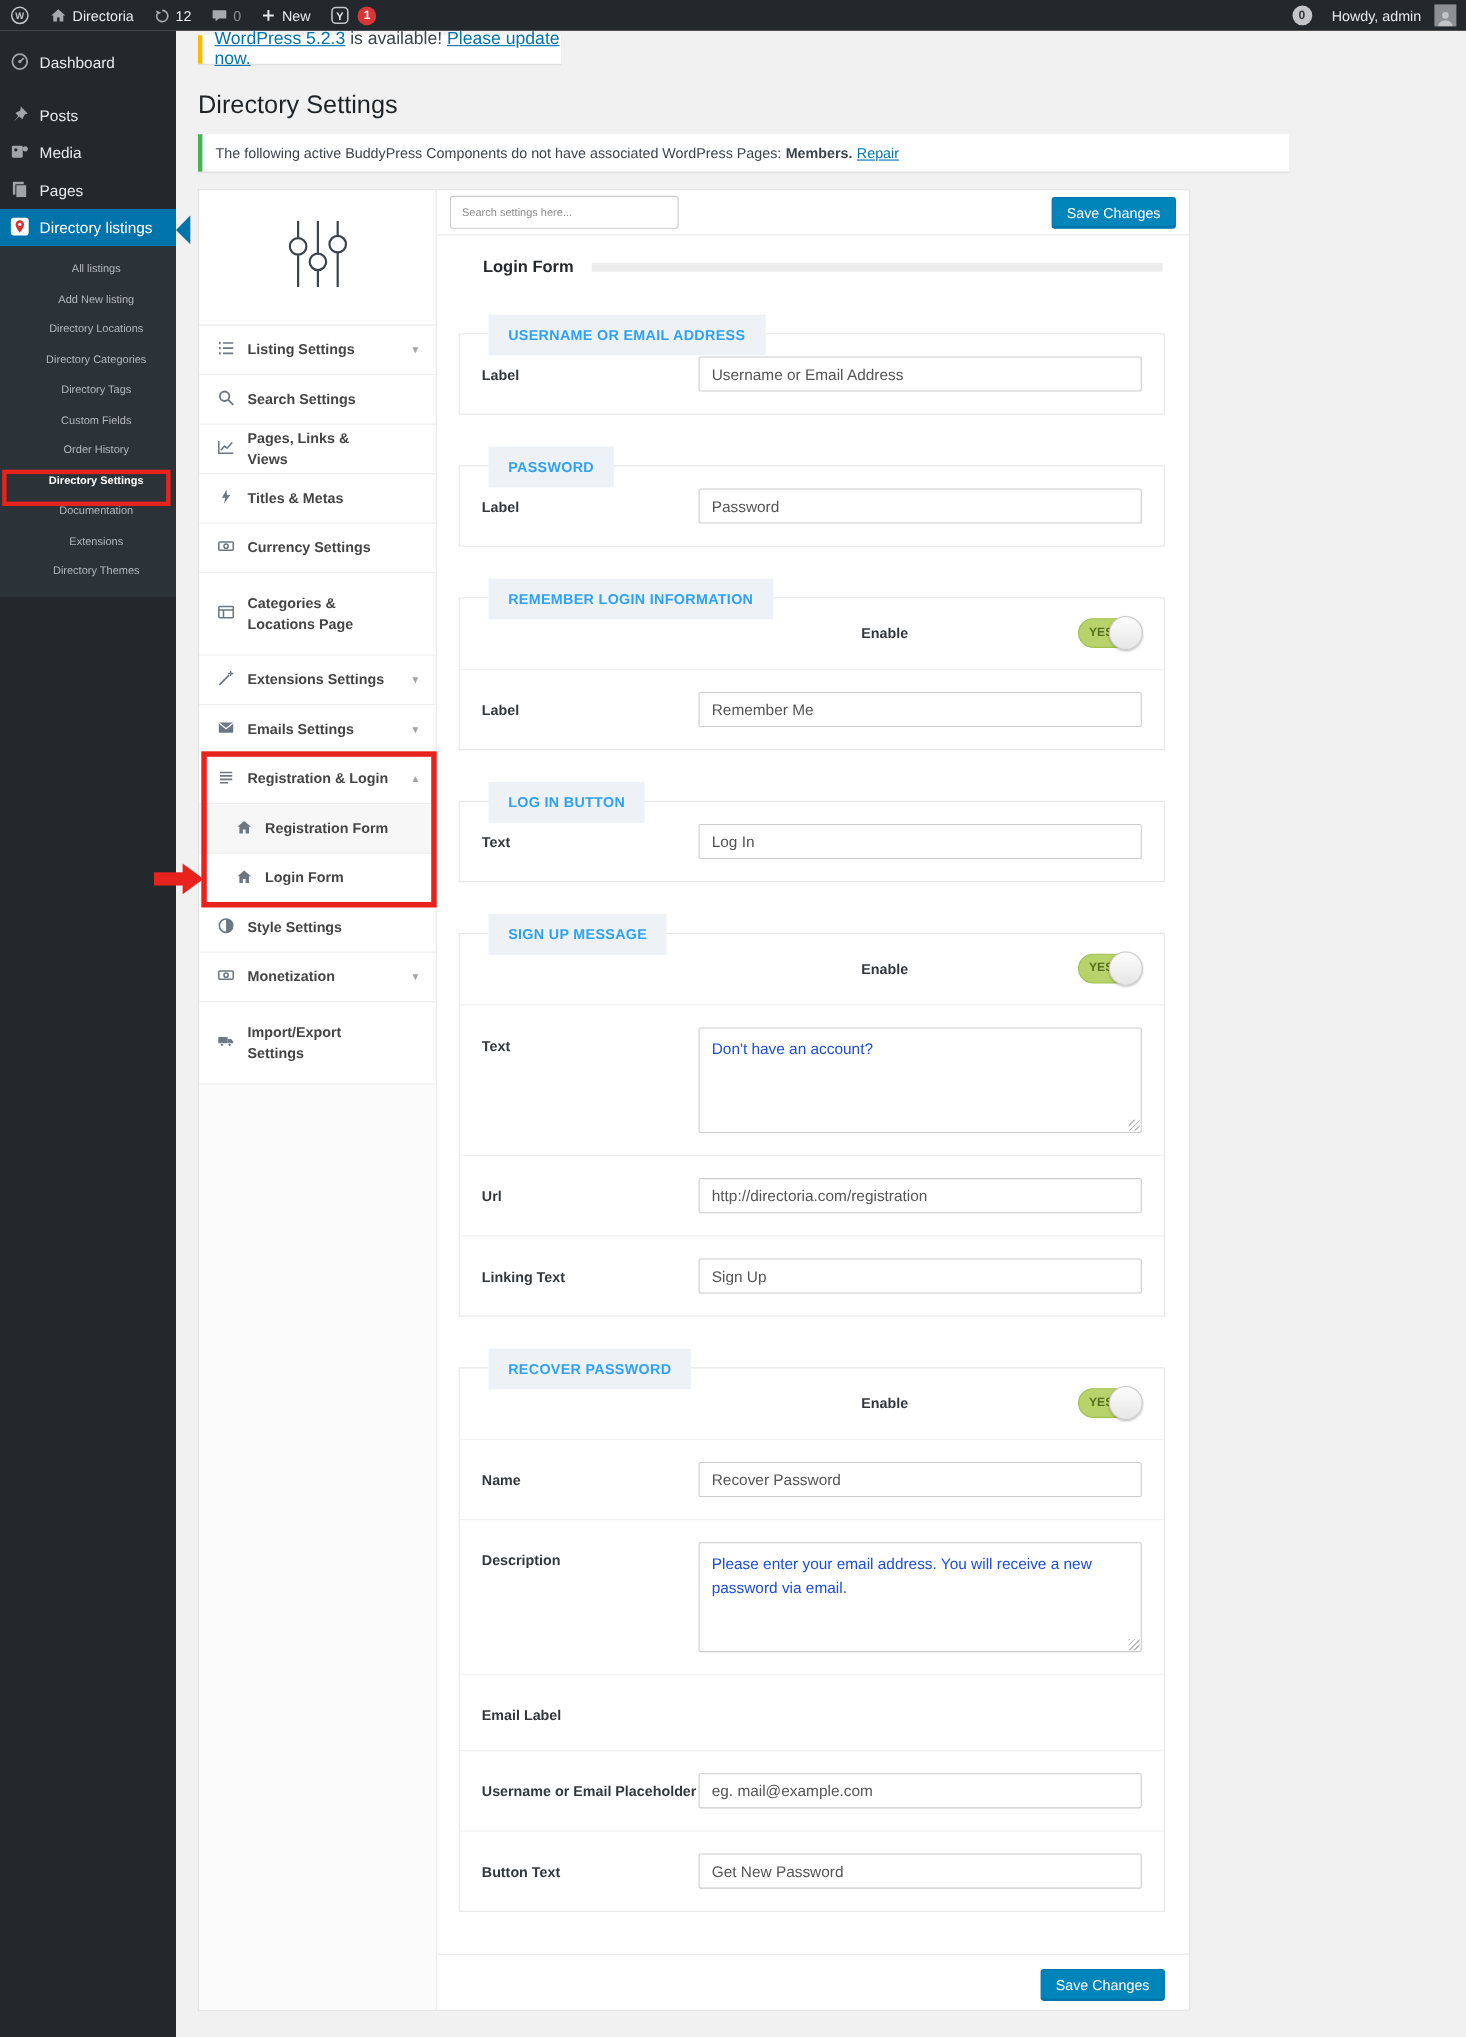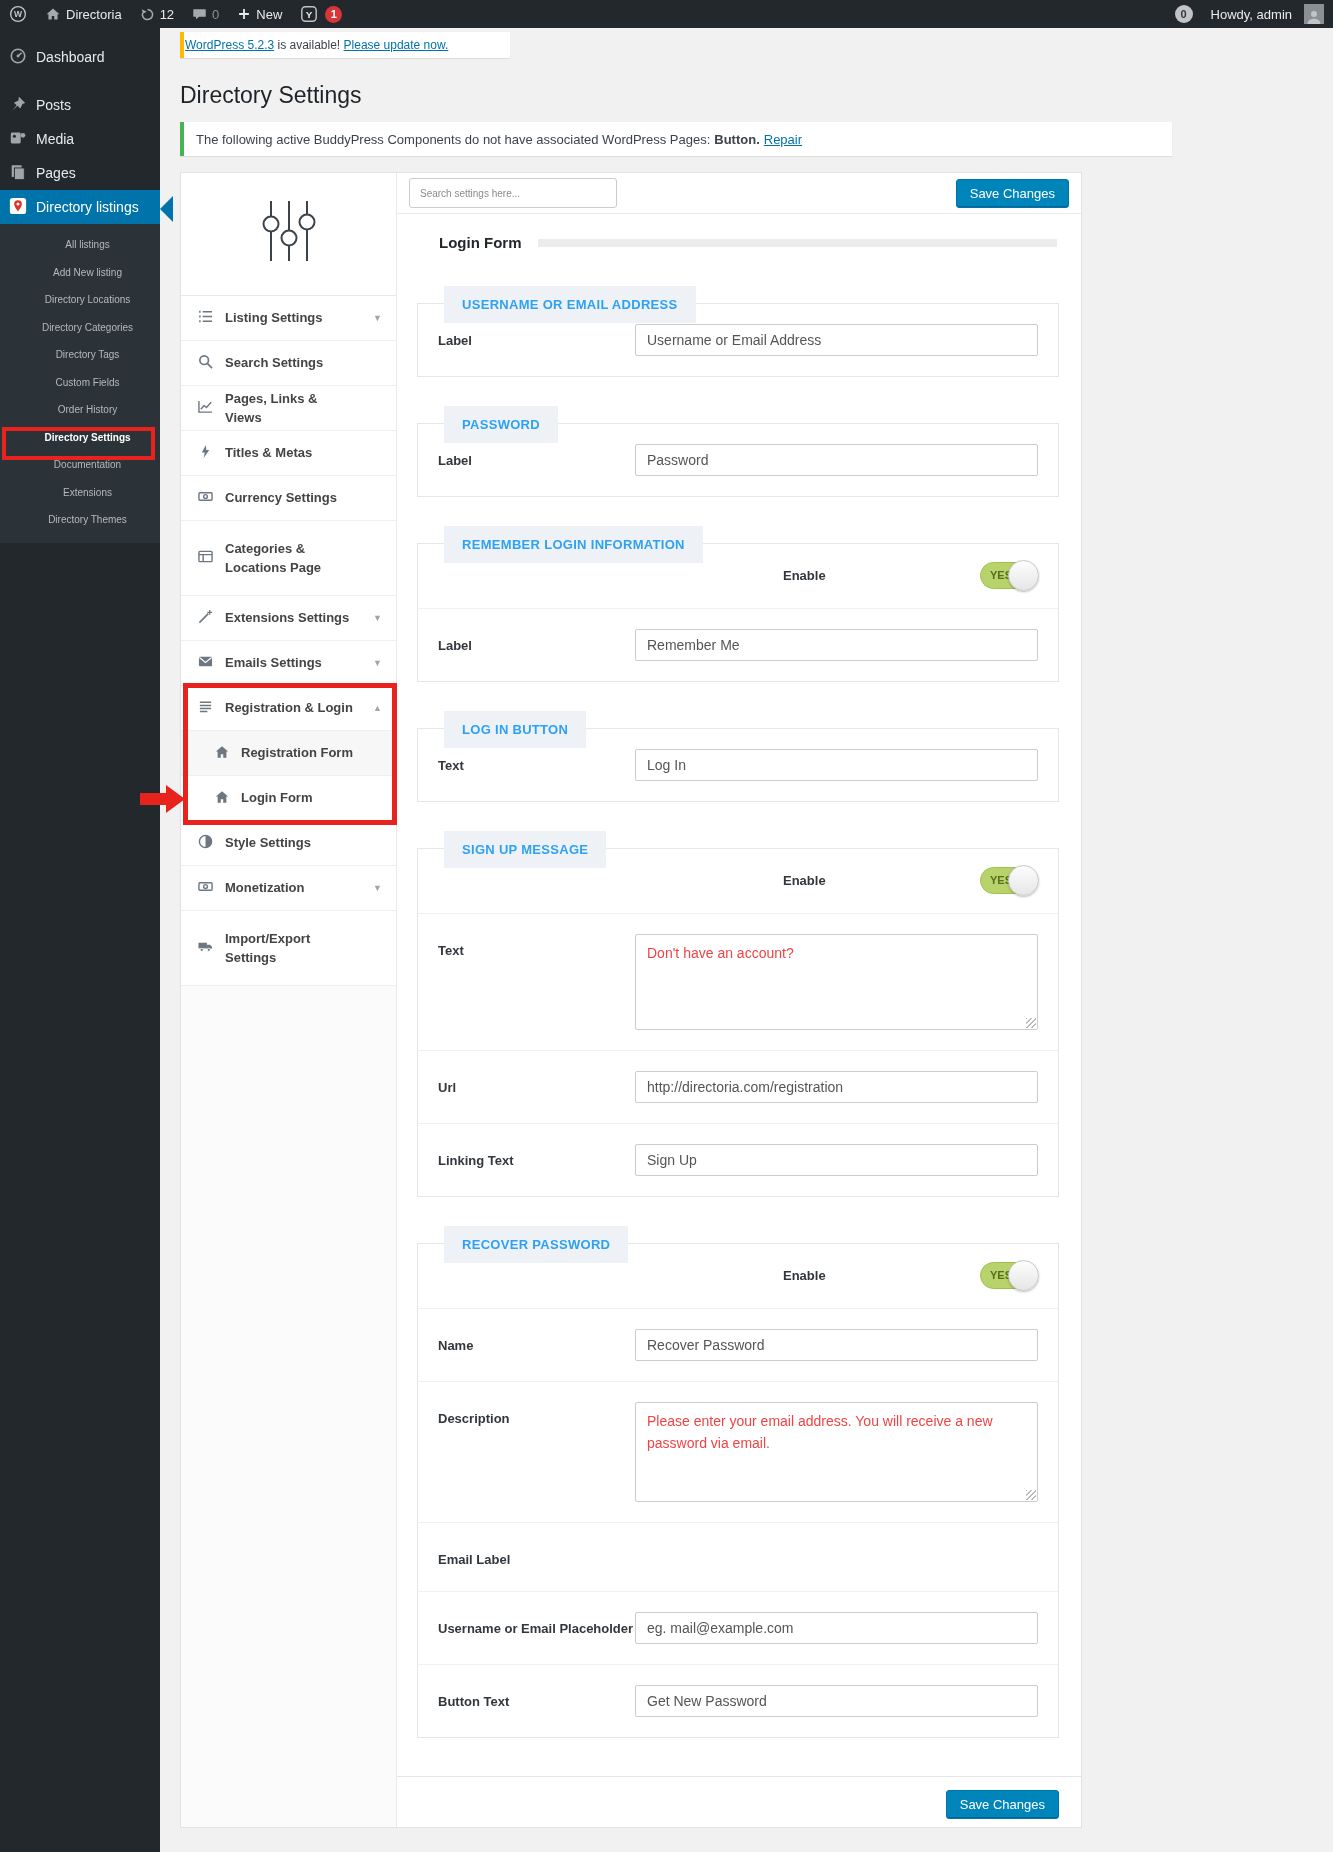--- a/index.html
+++ b/index.html
@@ -34,21 +34,21 @@
   .sb-sep { height:14px; }
   .sb-item.active { background:#0073aa; color:#fff; }
   .submenu { background:#2c3338; padding:7px 0 9px 0; }
   .submenu-item { line-height:27.5px; padding-left:15px; color:#b4b9be; font-size:10px; cursor:pointer;text-align:center; }
   .submenu-item.current { color:#fff; font-weight:bold; }
   .flyout-arrow { position:absolute; left:160px; top:196px; width:0; height:0;
     border-top:13px solid transparent; border-bottom:13px solid transparent; border-right:13px solid #0073aa; z-index:45;}
   
   .update-nag { position:absolute; left:180px; top:32px; width:330px; height:26px;
     background:#fff; border-left:4px solid #ffb900; box-shadow:0 1px 1px rgba(0,0,0,.08);
-    display:flex; align-items:center; padding-left:1px; font-size:12px; color:#3c434a;}
+    display:flex; align-items:center; padding-left:11px; font-size:16px; color:#3c434a;}
   a.blue-link { color:#0073aa; text-decoration:underline; cursor:pointer; }
   .page-h1 { position:absolute; left:180px; top:82px; font-size:23px; font-weight:400; color:#1d2327; }
   .bp-notice { position:absolute; left:180px; top:122px; width:992px; height:34px;
     background:#fff; border-left:4px solid #46b450; box-shadow:0 1px 1px rgba(0,0,0,.08);
     display:flex; align-items:center; padding-left:12px; font-size:13px; color:#3c434a; gap:4px;}
   .bp-notice b { font-weight:bold; }
   
   .panel { position:absolute; left:180px; top:172px; width:902px; height:1656px;
     background:#fff; border:1px solid #e2e2e2; display:flex; }
   .panel-nav { width:218px; border-right:1px solid #e9e9e9; display:flex; flex-direction:column; }
@@ -81,21 +81,21 @@
     font-size:13px; font-weight:bold; letter-spacing:.3px; padding:11px 18px; }
   .srow { display:flex; align-items:flex-start; padding:20px 20px; border-bottom:1px solid #f0f0f0; }
   .srow:last-child { border-bottom:none; }
   .srow.toggle-row { padding:18px 20px 19px;justify-content:flex-end; }
   .srow .rlabel { width:197px; flex:0 0 197px; font-size:13px; font-weight:bold; color:#32373c; line-height:1.6; padding-top:7px; }
   .srow.toggle-row .rlabel { padding-top:4px; }
   .tinput { width:403px; height:32px; border:1px solid #ccc; border-radius:2px; padding:0 11px;
     font-size:14px; color:#555; font-family:"Liberation Sans", sans-serif; background:#fff; }
   .tarea-wrap { position:relative; width:403px; }
   .tarea { width:403px; border:1px solid #ccc; border-radius:2px; padding:8px 11px;
-    font-size:14px; color:#ef4444; font-family:"Liberation Sans", sans-serif; resize:none; line-height:1.55; display:block;}
+    font-size:14px; color:#1d4ed8; font-family:"Liberation Sans", sans-serif; resize:none; line-height:1.55; display:block;}
   .tarea.h96 { height:96px; } .tarea.h100 { height:100px; }
   .grip { position:absolute; right:2px; bottom:2px; width:10px; height:10px;
     background:repeating-linear-gradient(135deg,#bbb 0 1px,transparent 1px 3.5px); }
   .toggle { position:relative; width:58px; height:27px; background:#b8d36b; border:1px solid #9fc14d;
     border-radius:14px; cursor:pointer; }
   .toggle .yes { position:absolute; left:9px; top:6px; font-size:11px; font-weight:bold; color:#55701c; }
   .toggle .knob { position:absolute; right:-2px; top:-3px; width:31px; height:31px; border-radius:50%;
     background:linear-gradient(180deg,#fdfdfd,#e6e6e6); border:1px solid #c9c9c9; box-shadow:0 1px 2px rgba(0,0,0,.25); }
   .content-footer { border-top:1px solid #e5e5e5; margin-top:38px; padding:13px 22px 8px; display:flex; justify-content:flex-end; }
   
@@ -246,21 +246,21 @@
     <a class="blue-link">WordPress 5.2.3</a>
     <span>is available!</span>
     <a class="blue-link">Please update now.</a>
   </span>
 </div>
 
 <h1 class="page-h1">Directory Settings</h1>
 
 <div class="bp-notice">
   <span>The following active BuddyPress Components do not have associated WordPress Pages:</span>
-  <b>Button.</b>
+  <b>Members.</b>
   <a class="blue-link">Repair</a>
 </div>
 
 <div class="panel">
 
   <div class="panel-nav">
     <div class="nav-logo">
       <span>
         <svg width="58" height="66" viewBox="0 0 58 66" fill="none" stroke="#3c434a" stroke-width="2">
           <line x1="11" y1="2" x2="11" y2="17"></line>

